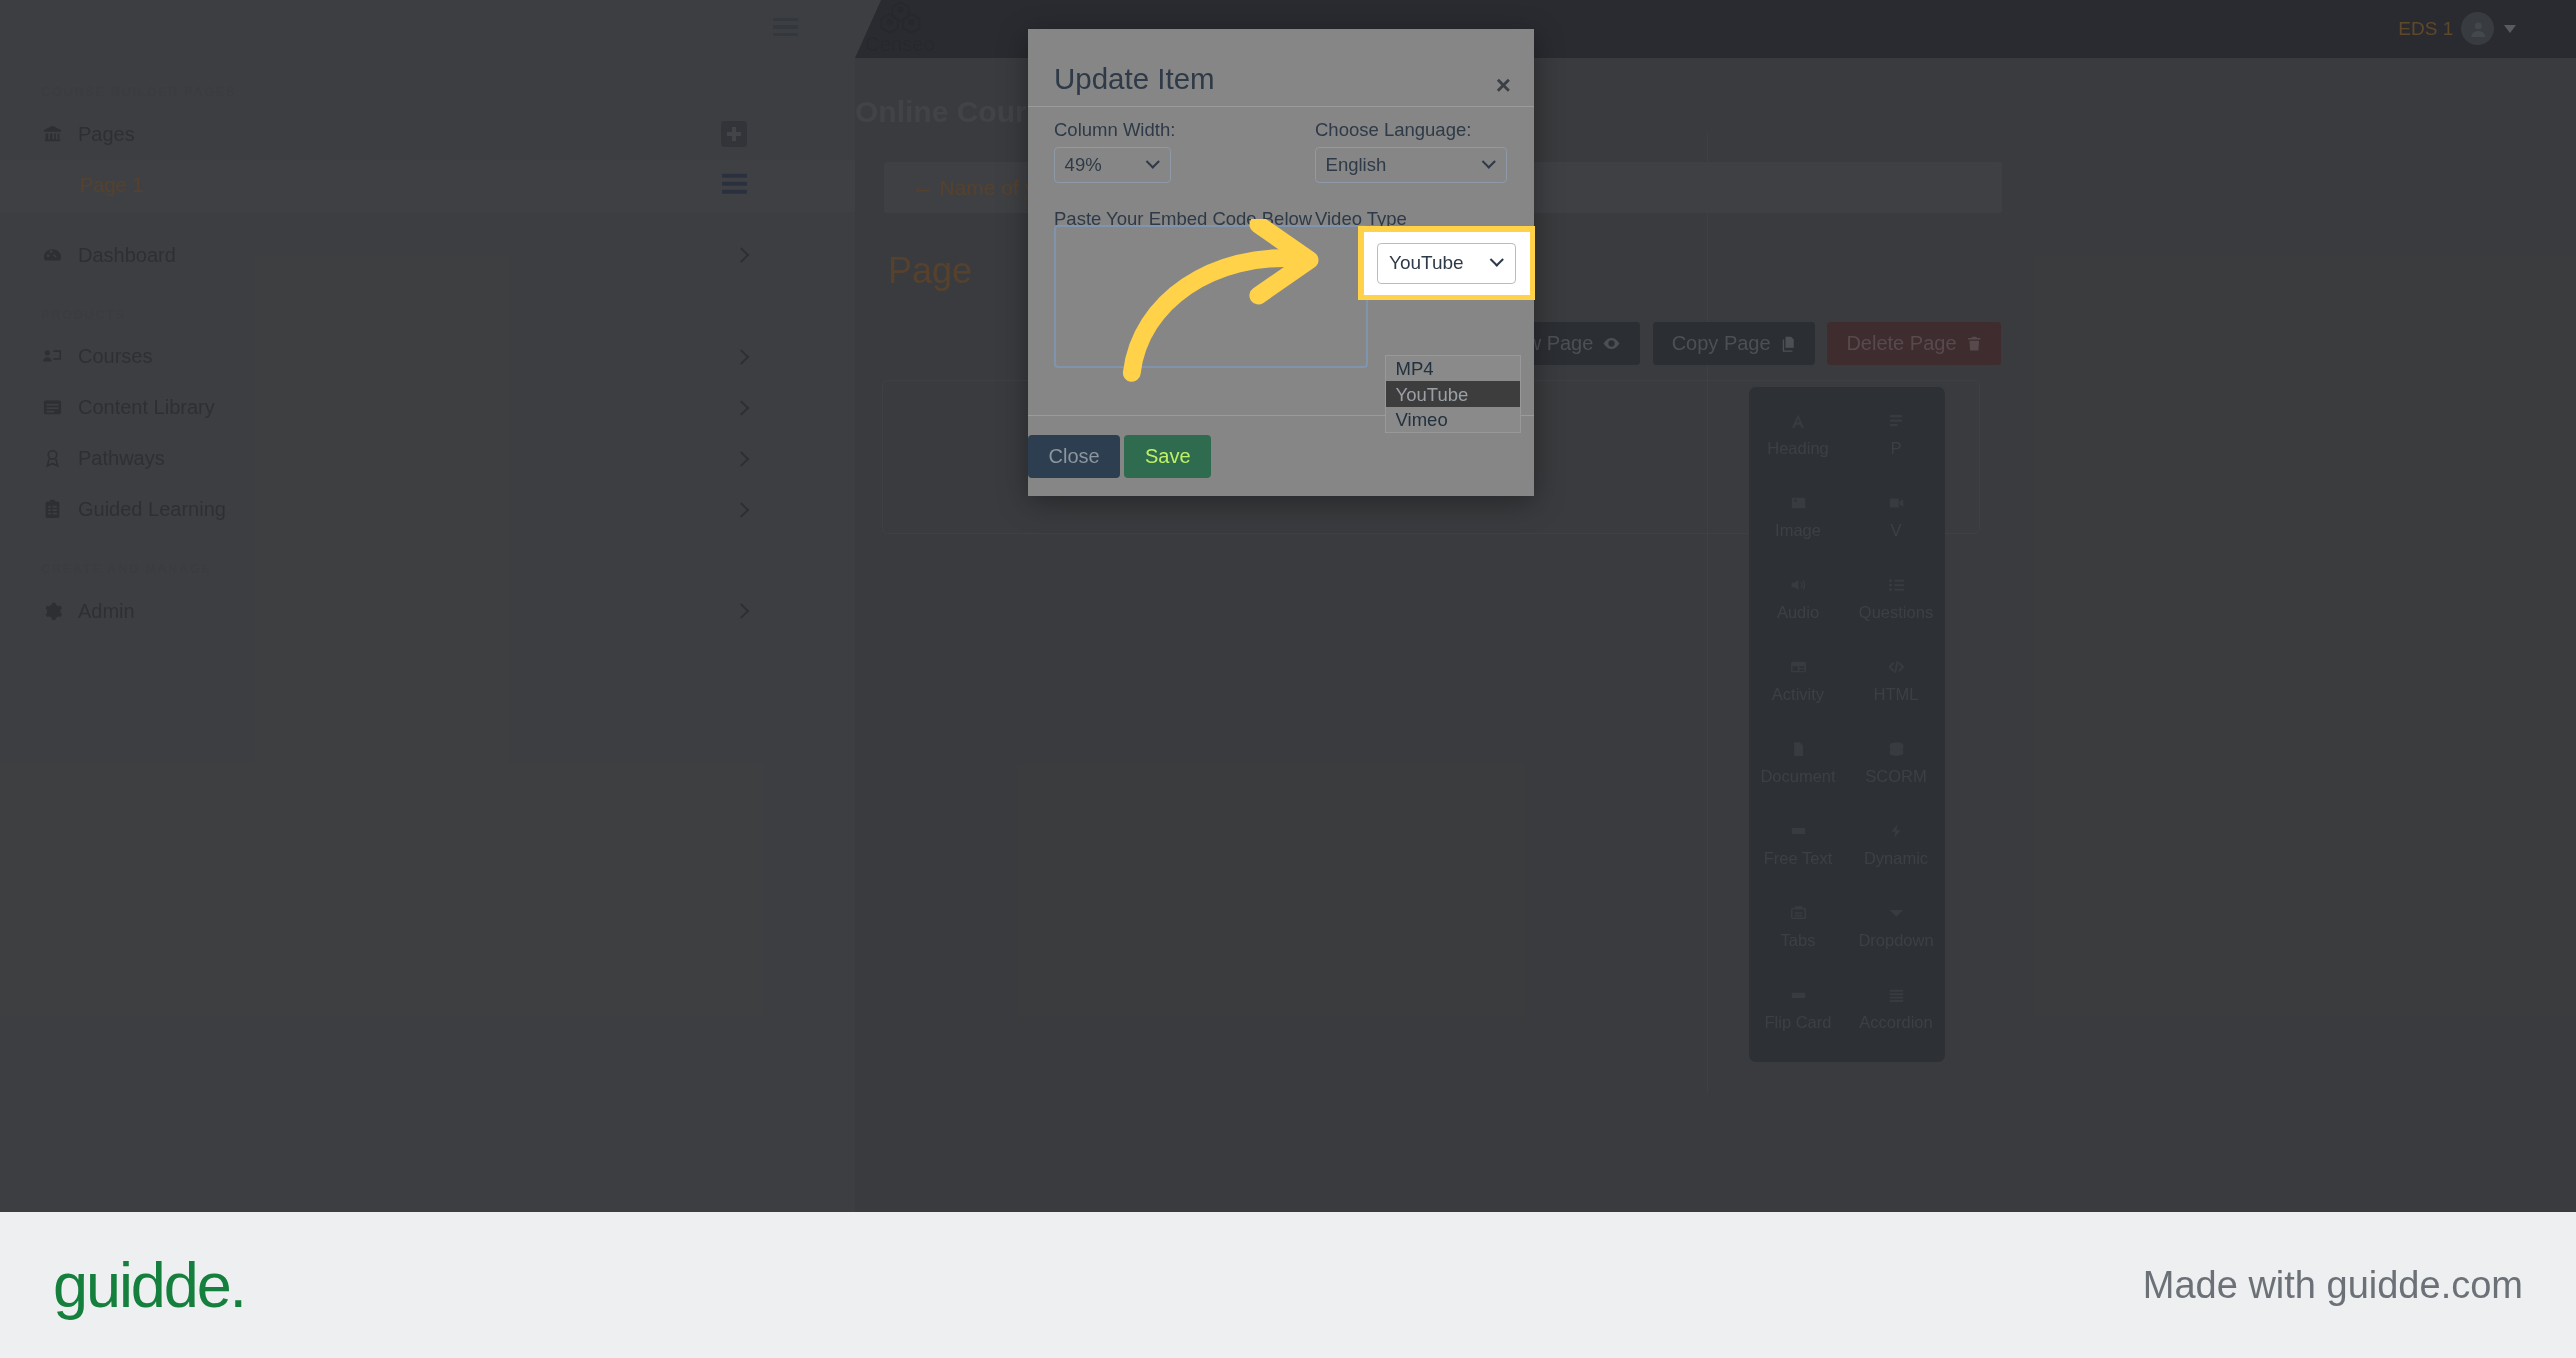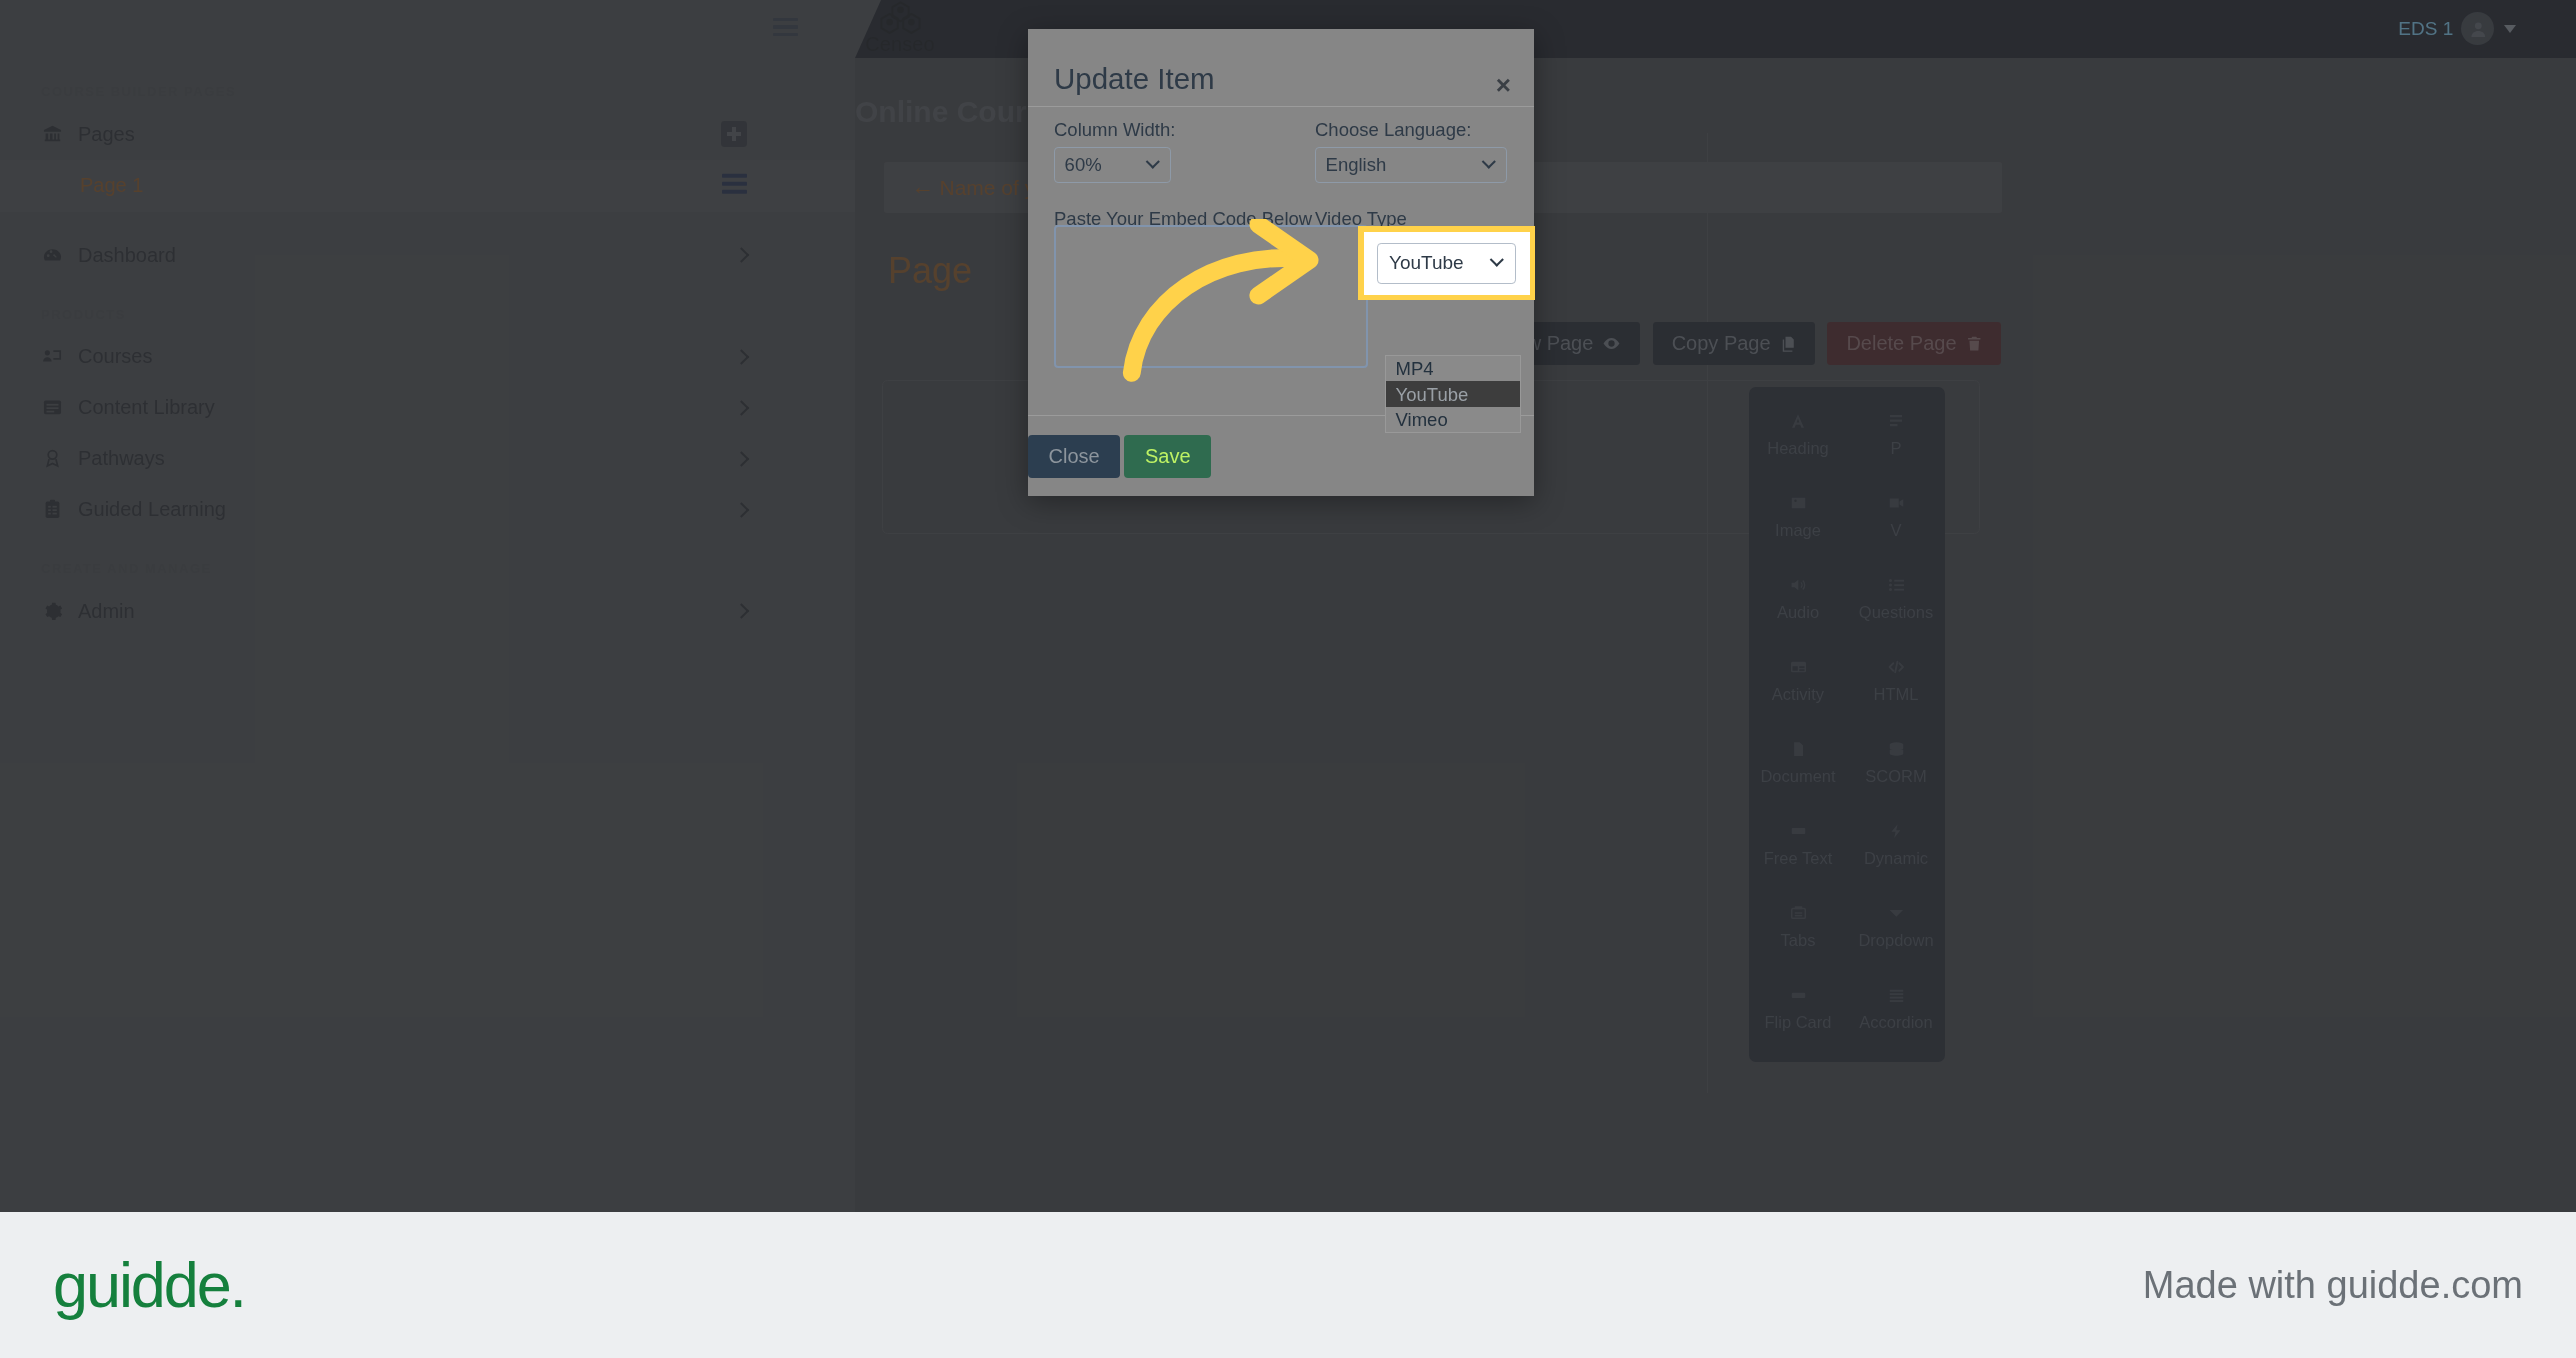--- a/index.html
+++ b/index.html
@@ -47,21 +47,21 @@
   }
   #brand-logo svg { display: block; margin: 0 auto; }
   #brand-name {
     font-size: 20px; color: #0d0f12; letter-spacing: 0.1px;
     line-height: 20.6px; margin-top: -1.4px;
   }
   #user-menu {
     position: absolute; right: 60px; top: 12.3px;
     display: flex; align-items: center; gap: 8.2px; cursor: pointer;
   }
-  #user-label { font-size: 19px; color: #7dd3fc; }
+  #user-label { font-size: 19px; color: #a16207; }
   #avatar {
     width: 33px; height: 33px; border-radius: 50%;
     background: #3a3f46; display: flex; align-items: center;
     justify-content: center;
   }
   #caret-down {
     width: 0; height: 0; margin-left: 1.4px;
     border-left: 6.9px solid transparent;
     border-right: 6.9px solid transparent;
     border-top: 8.2px solid #8d939b;
@@ -654,21 +654,21 @@
 
   <div id="modal">
     <div id="modal-header">
       <div id="modal-title">Update Item</div>
       <div id="modal-close">×</div>
     </div>
 
     <div id="modal-body">
       <div class="field-label" style="left:26px; top:12.3px;">Column Width:</div>
       <div class="sel" style="left:26px; top:40px; width:117px;">
-        <span>60%</span>
+        <span>49%</span>
         <span class="sel-chev"></span>
       </div>
 
       <div class="field-label" style="left:287px; top:12.3px;">Choose Language:</div>
       <div class="sel" style="left:287px; top:40px; width:192px;">
         <span>English</span>
         <span class="sel-chev"></span>
       </div>
 
       <div class="field-label" style="left:26px; top:101px;">Paste Your Embed Code Below</div>

